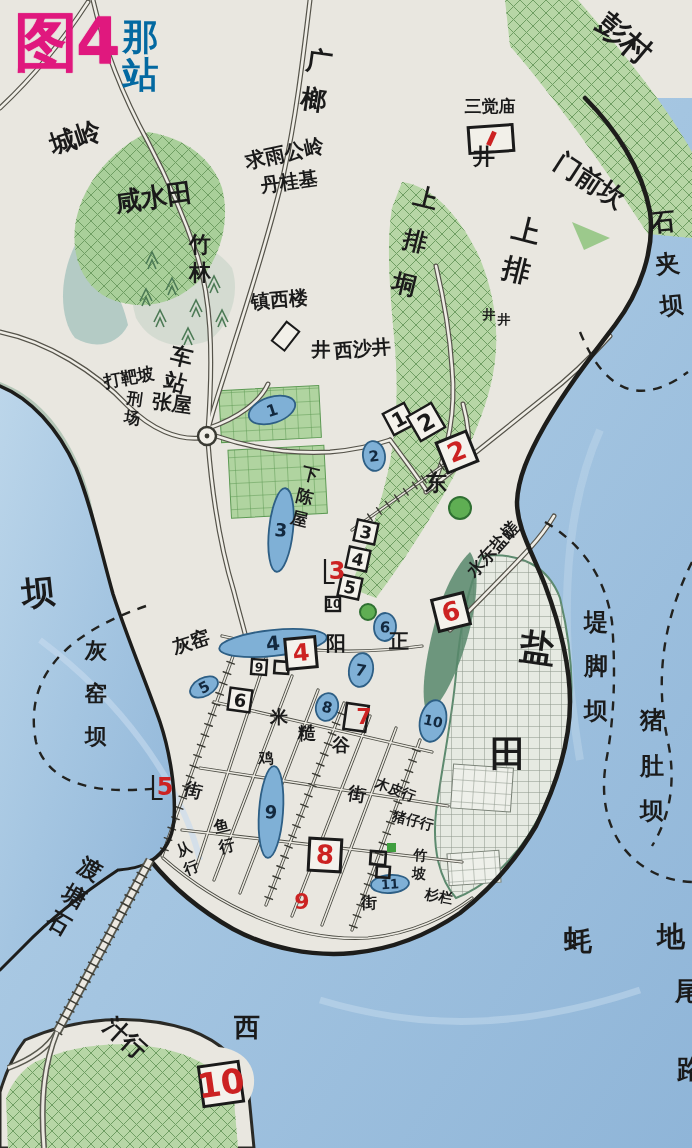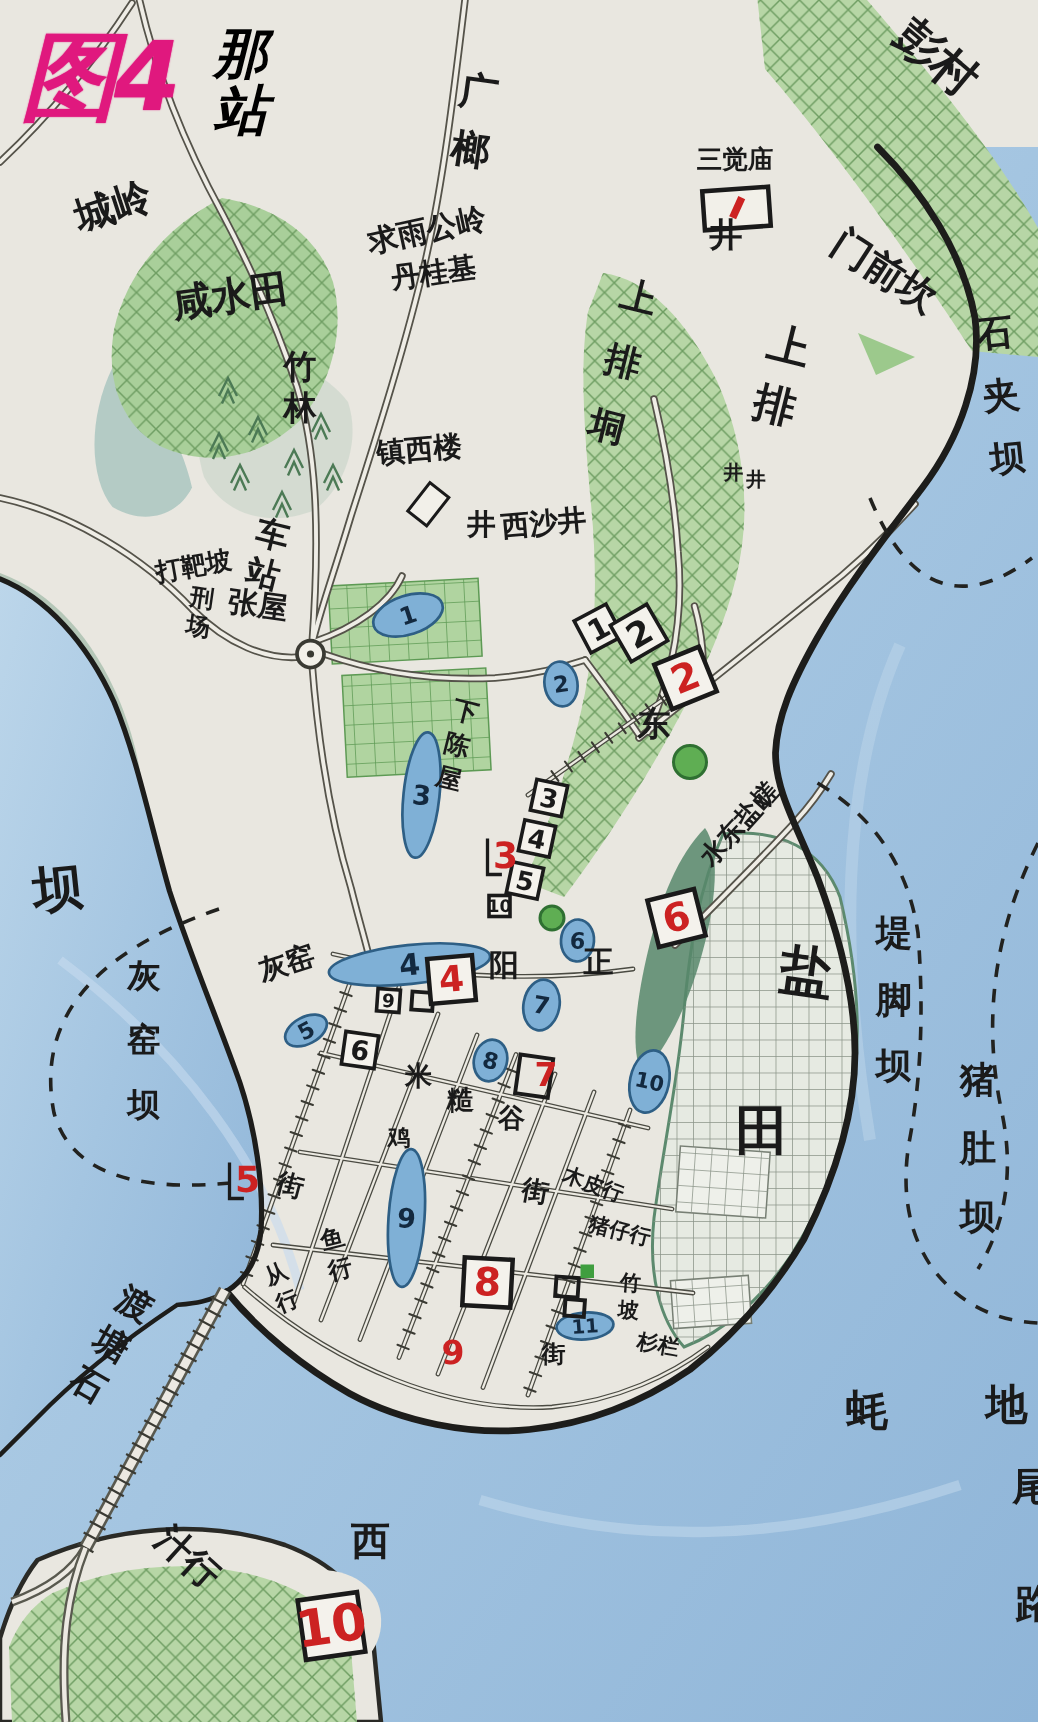--- a/index.html
+++ b/index.html
@@ -1,24 +1,24 @@
 <!DOCTYPE html>
 <html><head>
 <meta charset="utf-8">
 <style>
   html,body{margin:0;padding:0;background:#cfcdc6;}
   #stage{position:relative;width:692px;height:1148px;overflow:hidden;
          font-family:"DejaVu Sans",sans-serif;background:#e9e7e0;}
   svg{position:absolute;left:0;top:0;}
-  #titleblock{position:absolute;left:14px;top:10px;display:flex;align-items:center;
-              pointer-events:none;font-style:italic;}
+  #titleblock{position:absolute;left:14px;top:10px;display:flex;align-items:flex-start;
+              pointer-events:none;}
   #fig{font-size:64px;font-weight:bold;color:#e0187e;line-height:1;
        letter-spacing:-2px;text-shadow:0 0 1px #e0187e;}
-  #station{width:44px;margin-left:24px;margin-top:8px;font-size:36px;font-weight:bold;
-           color:#000000;line-height:1.05;word-break:break-all;}
+  #station{width:44px;margin-left:4px;margin-top:8px;font-size:36px;font-weight:bold;
+           color:#0369a1;line-height:1.05;word-break:break-all;}
 </style>
 </head>
 <body>
 
 <div id="stage">
   <svg id="map" width="692" height="1148" viewBox="0 0 692 1148">
     <defs>
       <linearGradient id="wtr" x1="0" y1="0" x2="1" y2="1">
         <stop offset="0" stop-color="#bcd6ea"></stop>
         <stop offset="0.5" stop-color="#a4c5e1"></stop>

